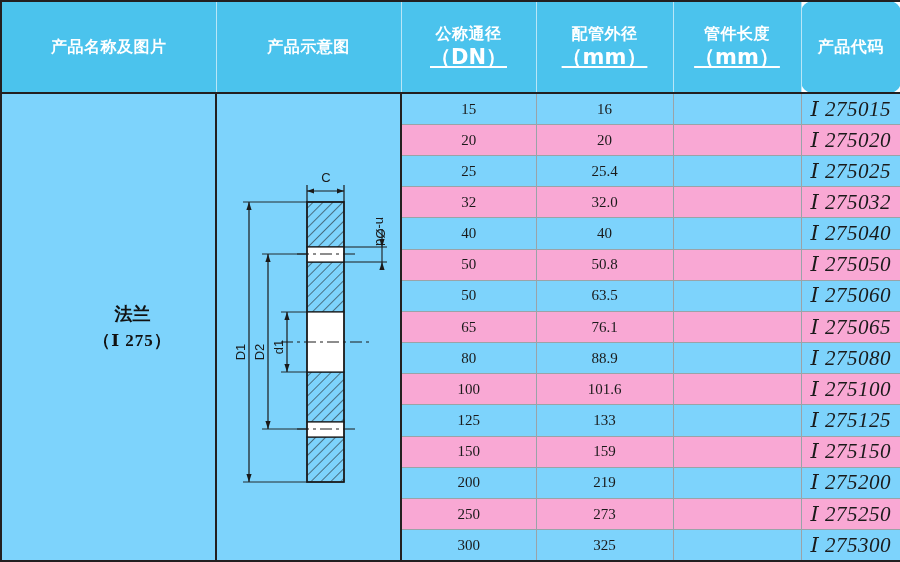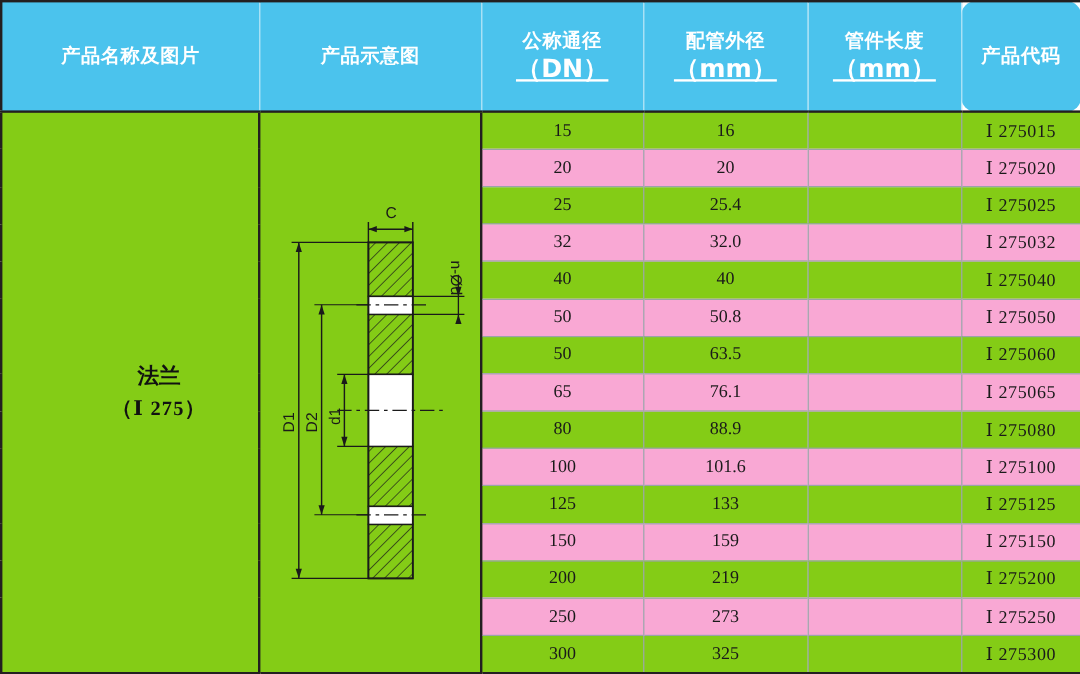--- a/index.html
+++ b/index.html
@@ -53,21 +53,21 @@
     text-align: center;
     vertical-align: middle;
     font-size: 15px;
     color: #1a1a1a;
     height: 31px;
     padding: 0;
     border-top: 1px solid #9aa3a8;
     box-sizing: border-box;
   }
   tbody tr.tint td { background: #f9a8d4; }
-  tbody tr.plain td { background: #84cc16; }
+  tbody tr.plain td { background: #7dd3fc; }
 
   
   td.col-dn, td.col-od, td.col-len { border-right: 1px solid #9aa3a8; }
   td.col-dn  { border-left: 1px solid #9aa3a8; }
 
   
   td.name-cell, td.draw-cell {
     border-top: none;
     background: #ffffff;
     border-right: 2px solid #231f20;
@@ -93,23 +93,24 @@
     width: 100%;
     height: 100%;
     display: flex;
     align-items: center;
     justify-content: center;
   }
 
   
   .code-text {
     display: inline-block;
-    font-size: 15px;
+    font-size: 21px;
     letter-spacing: 0.5px;
     white-space: pre;
+    font-style: italic;
   }
 </style>
 </head>
 <body>
 
 <table id="spec-table">
   <colgroup>
     <col style="width:215px">
     <col style="width:185px">
     <col style="width:135px">

